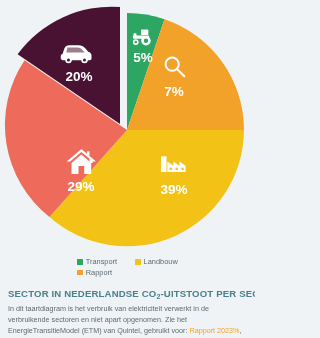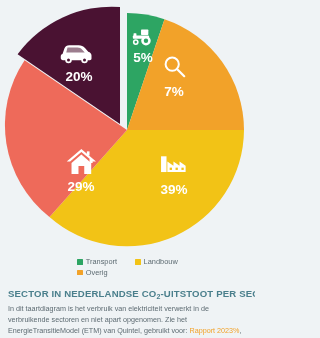--- a/index.html
+++ b/index.html
@@ -190,21 +190,21 @@
 
     <div class="legend-item legend-spacer"></div>
 
     <div class="legend-item">
       <span class="legend-swatch" style="background:#f2c316"></span>
       <span class="legend-label">Landbouw</span>
     </div>
 
     <div class="legend-item">
       <span class="legend-swatch" style="background:#f2a229"></span>
-      <span class="legend-label">Overig</span>
+      <span class="legend-label">Rapport</span>
     </div>
 
   </div>
 </div>
 
 <div id="caption">
   <h1 id="caption-title"><span>SECTOR IN NEDERLANDSE CO</span><sub>2</sub><span>-UITSTOOT PER SECTOR</span></h1>
 
   <p id="caption-body"><span>In dit taartdiagram is het verbruik van elektriciteit verwerkt in de verbruikende sectoren en niet apart opgenomen. Zie het EnergieTransitieModel (ETM) van Quintel, gebruikt voor: </span><a id="caption-link" href="#">Rapport 2023%</a><span>, p. 51.</span></p>
 </div>

